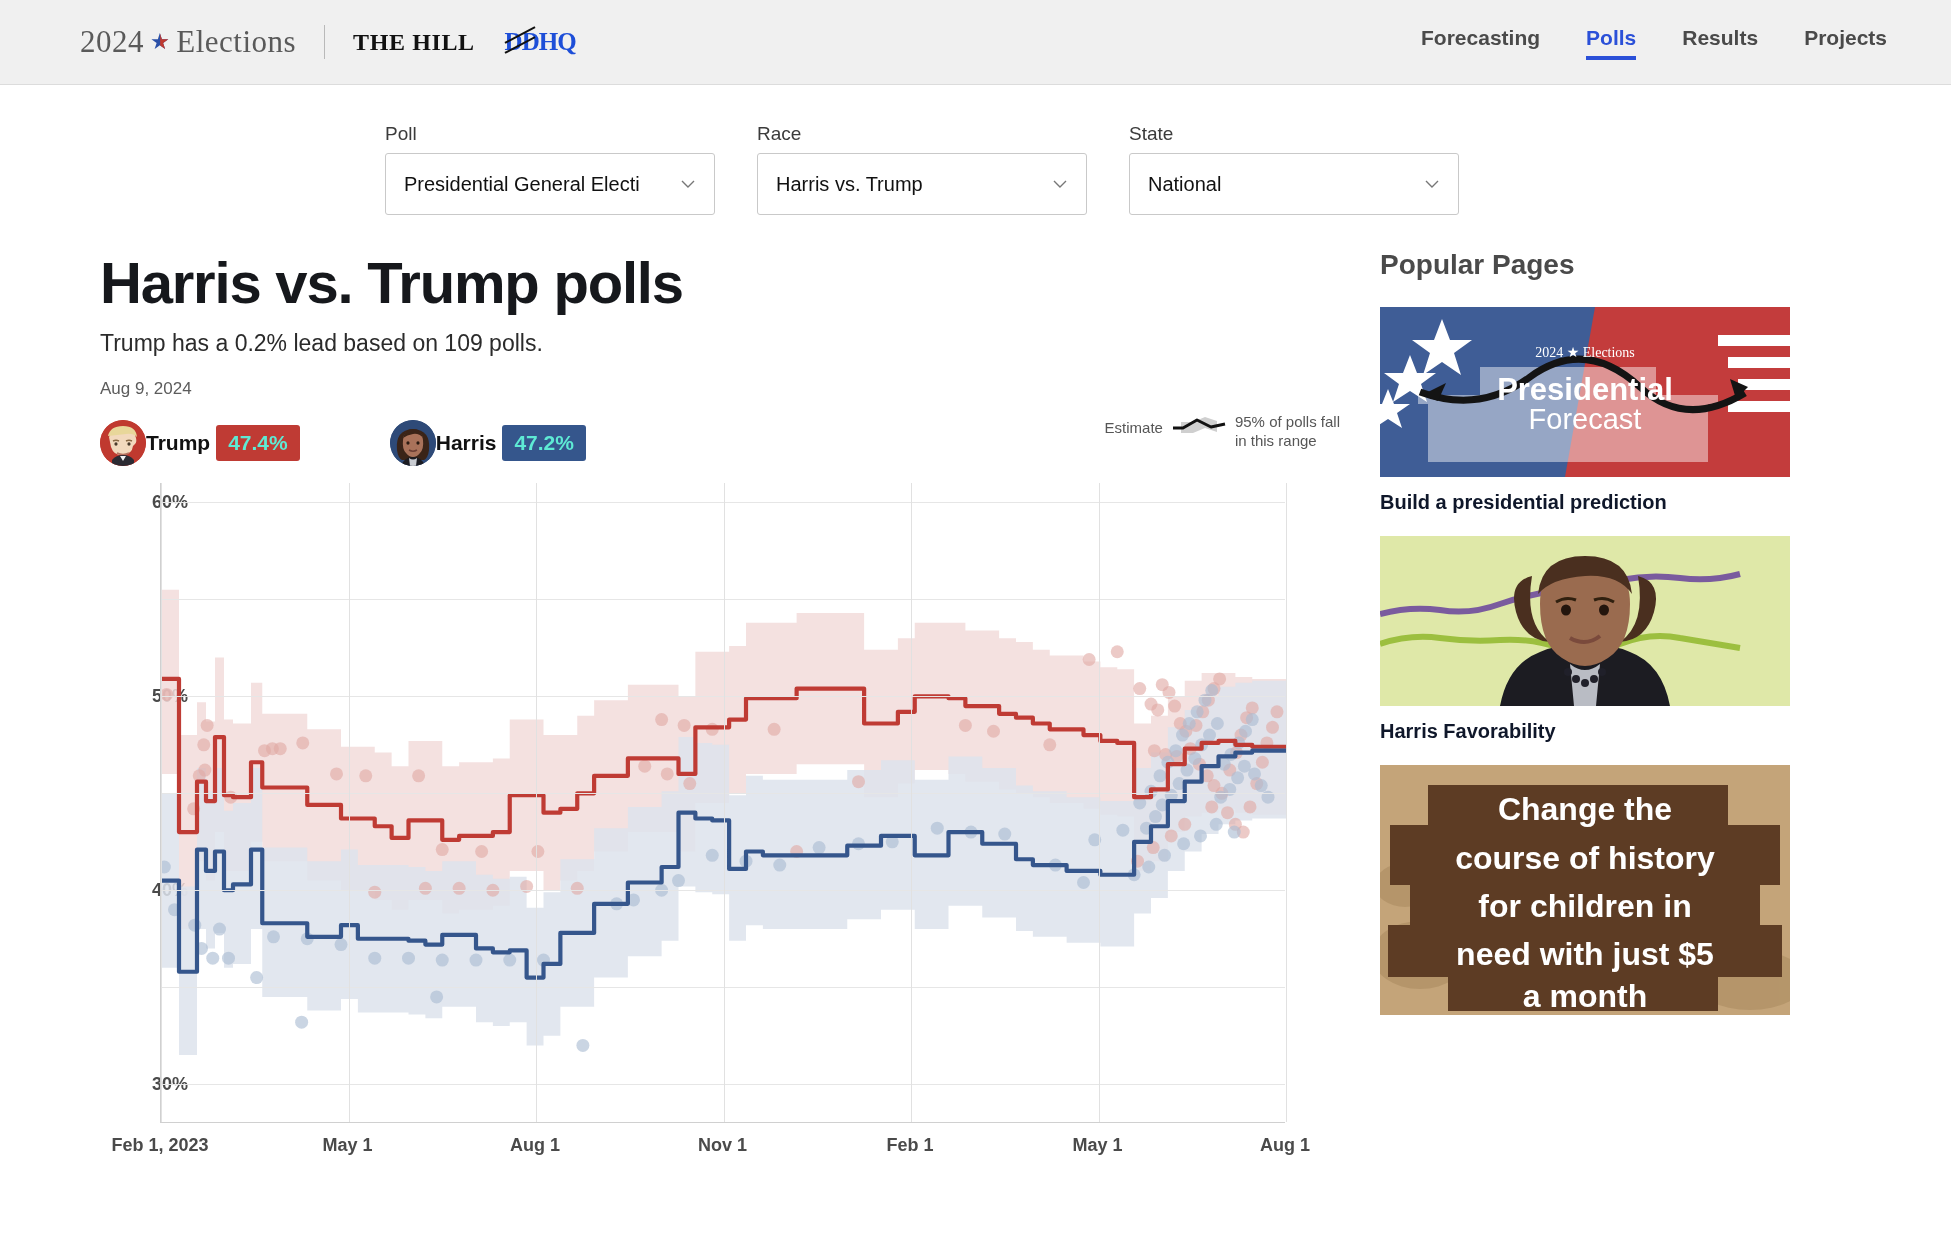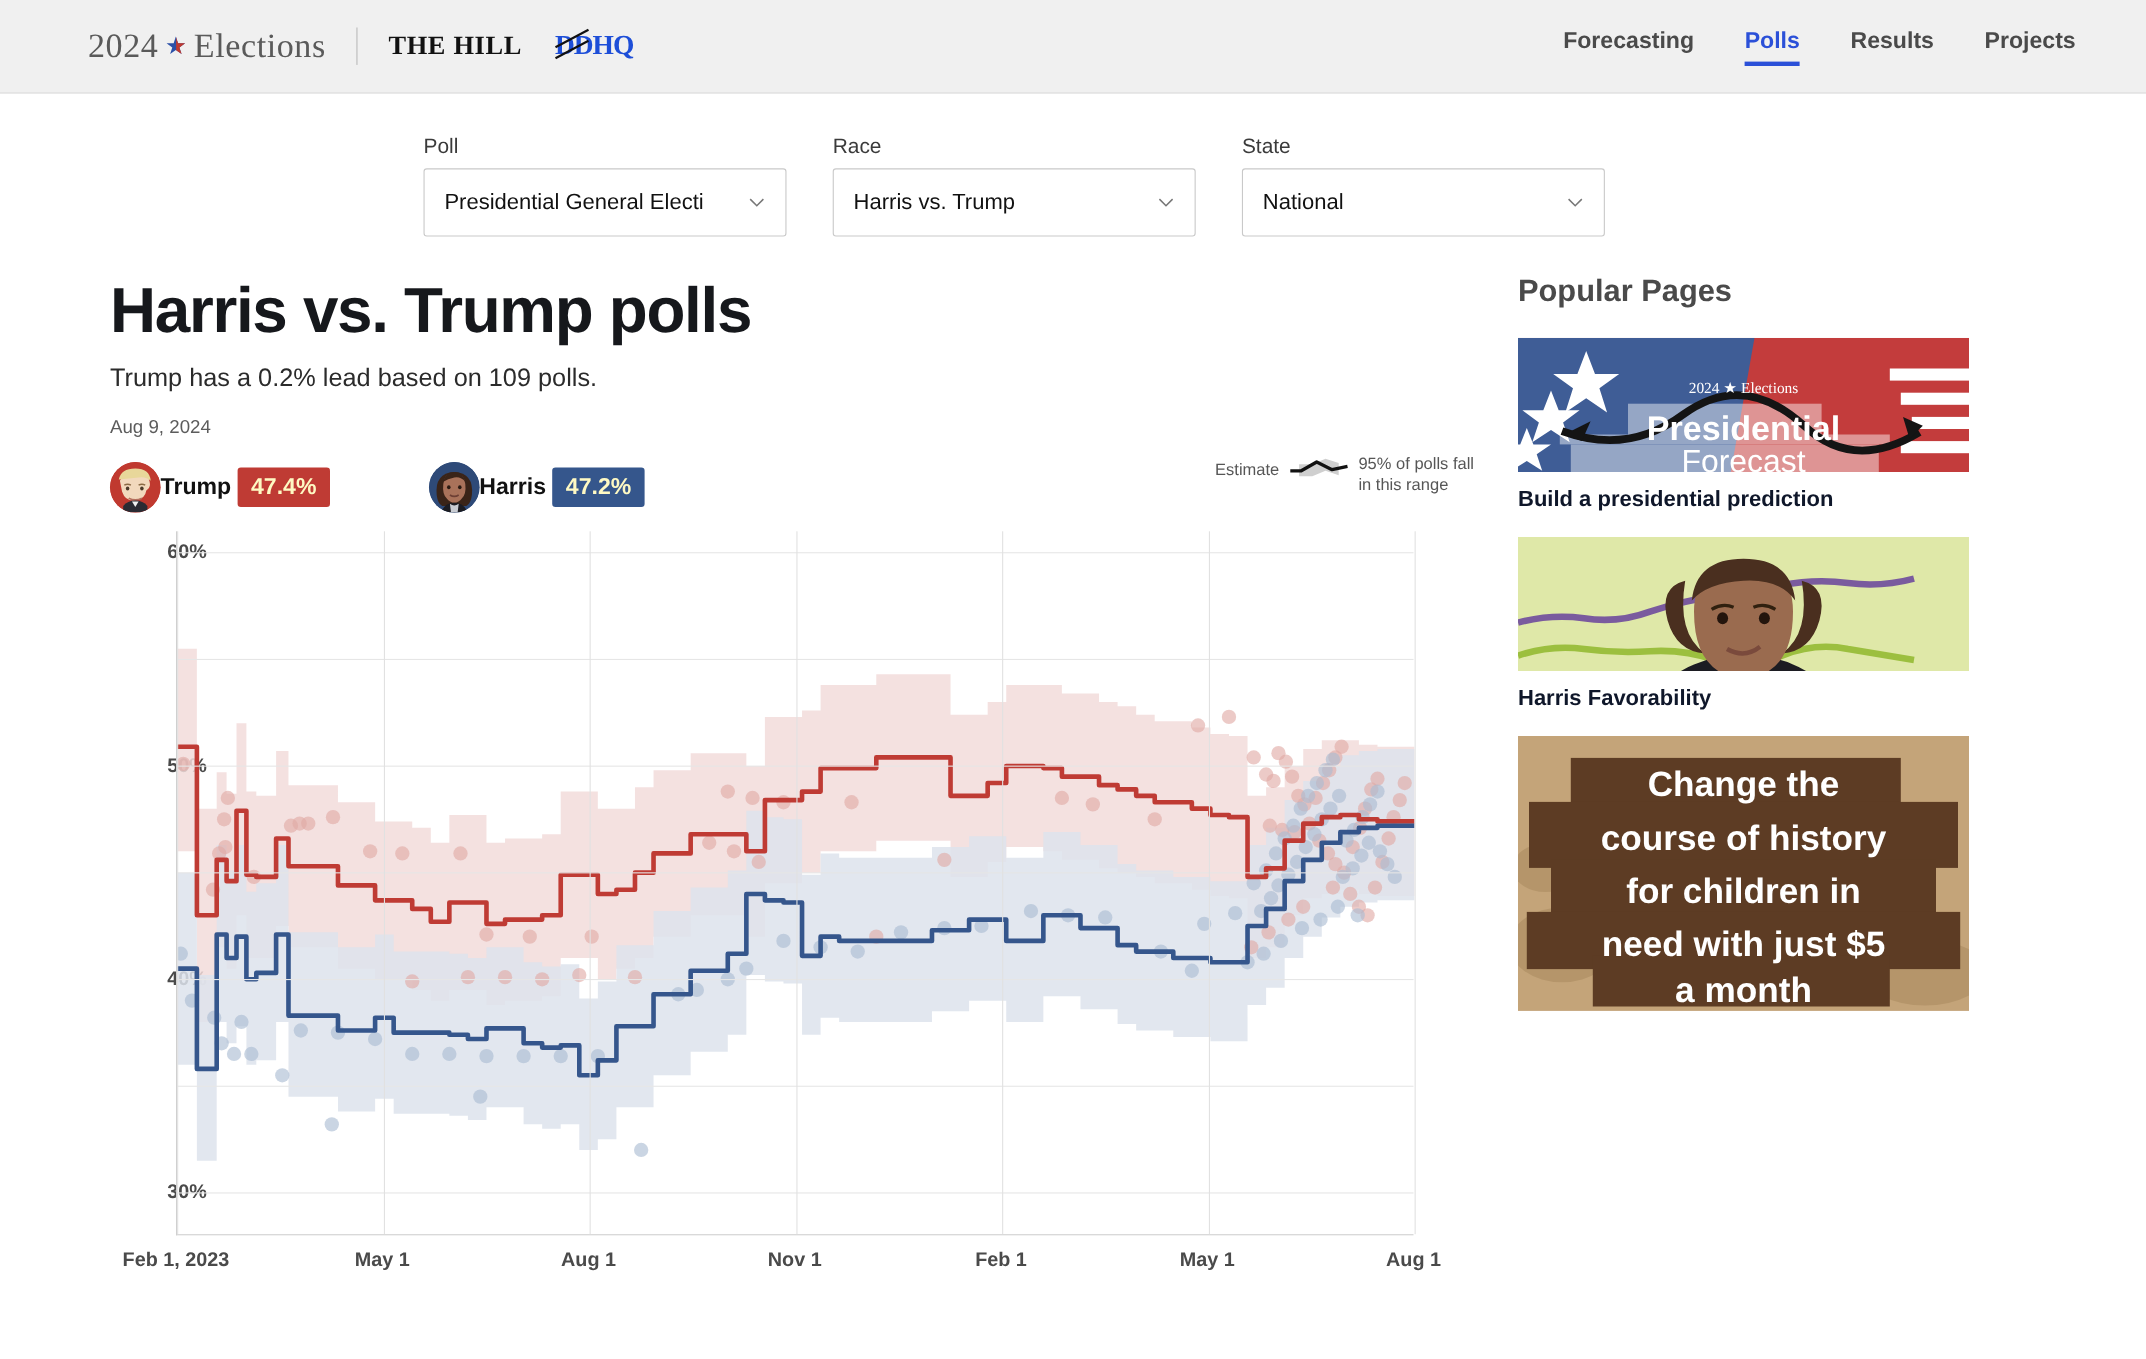--- a/index.html
+++ b/index.html
@@ -101,21 +101,21 @@
   .avatar{
     width:46px; height:46px; border-radius:50%;
     display:flex; align-items:flex-end; justify-content:center;
     overflow:hidden; flex:0 0 auto;
   }
   .avatar.trump{ background:#c0392f; }
   .avatar.harris{ background:#2e4a78; }
   .avatar svg{ display:block; }
   .cand-name{ font-size:21px; font-weight:bold; color:#111; }
   .pct{
-    color:#fef9c3; font-weight:bold; font-size:21px;
+    color:#5eead4; font-weight:bold; font-size:21px;
     padding:6px 12px; border-radius:3px; margin-left:6px;
   }
   .pct.red{ background:#bf3b34; }
   .pct.blue{ background:#35568c; }
 
   .chart-legend{
     position:absolute; right:0; top:-4px;
     display:flex; align-items:flex-start; gap:8px;
     font-size:15px; color:#565656; line-height:1.25;
   }
@@ -142,21 +142,21 @@
     position:absolute; top:652px; font-size:18px; font-weight:bold;
     color:#4a4a4a; transform:translateX(-50%); white-space:nowrap;
   }
   .chart-svg{ position:absolute; left:0; top:0; }
 
   
   .pp-title{
     font-size:28px; font-weight:bold; color:#4a4a4a; margin:0 0 26px 0;
   }
   .pp-card{ margin-bottom:22px; cursor:pointer; }
-  .pp-thumb{ width:410px; height:122px; overflow:hidden; position:relative; display:block;margin-top:12px;}
+  .pp-thumb{ width:410px; height:170px; overflow:hidden; position:relative; display:block;margin-top:12px;}
   .pp-label{
     font-size:20px; font-weight:bold; color:#0f172a; margin-top:14px;
   }
   .ad-thumb{ width:410px; height:250px; overflow:hidden; position:relative; }
 </style>
 </head>
 <body>
 
 <div class="topbar">
   <div class="brand">

